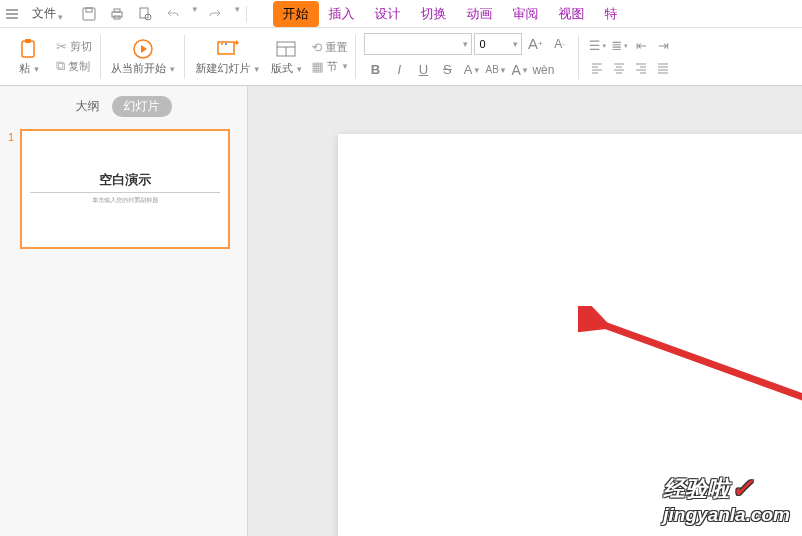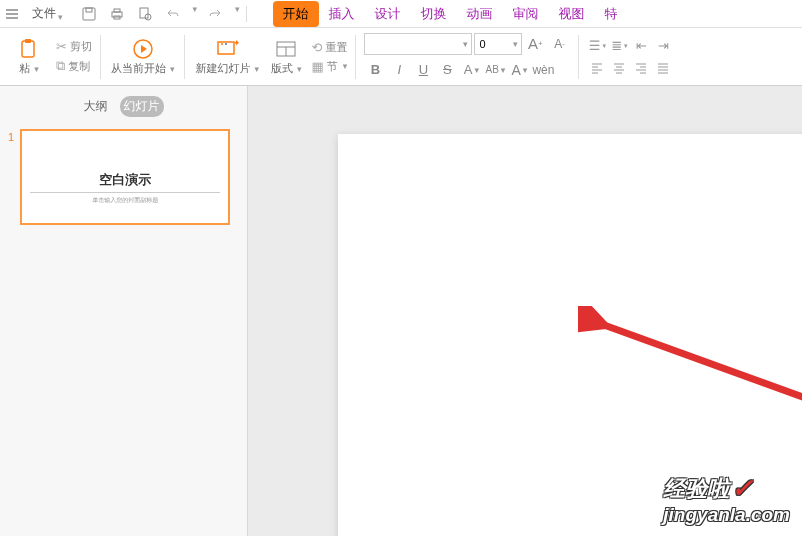--- a/index.html
+++ b/index.html
@@ -33,25 +33,25 @@
     .fmt-btn { width: 22px; height: 22px; display: flex; align-items: center; justify-content: center; font-size: 13px; color: #888; cursor: pointer; }
     
     .para-group { display: flex; flex-direction: column; gap: 4px; padding: 0 4px; }
     .para-row { display: flex; gap: 2px; }
     .para-btn { width: 20px; height: 18px; display: flex; align-items: center; justify-content: center; color: #999; font-size: 13px; cursor: pointer; }
     
     .workspace { display: flex; height: calc(536px - 86px); justify-content: center; }
     .sidebar { width: 248px; background: #f7f7f7; border-right: 1px solid #d8d8d8; padding-top: 10px; }
     .sidebar-tabs { display: flex; justify-content: center; gap: 12px; align-items: center; margin-bottom: 12px; }
     .sidebar-tab { font-size: 12px; color: #666; cursor: pointer; }
-    .sidebar-tab.pill { background: #bbb; color: #fff; padding: 2px 4px; border-radius: 10px; }
+    .sidebar-tab.pill { background: #bbb; color: #fff; padding: 2px 12px; border-radius: 10px; }
     
     .thumb-row { display: flex; align-items: flex-start; padding: 0 8px; }
     .thumb-num { font-size: 11px; color: #fd7e14; margin-right: 6px; margin-top: 2px; }
-    .thumb { width: 210px; height: 96px; background: #fff; border: 2px solid #fd9843; position: relative; }
+    .thumb { width: 210px; height: 120px; background: #fff; border: 2px solid #fd9843; position: relative; }
     .thumb-inner { position: absolute; left: 8px; right: 8px; top: 40px; text-align: center; }
     .thumb-title { font-size: 13px; font-weight: bold; color: #333; border-bottom: 1px solid #ccc; padding-bottom: 3px; margin-bottom: 3px; }
     .thumb-sub { font-size: 6px; color: #999; }
     
     .canvas-area { flex: 1; background: #ebebeb; position: relative; overflow: hidden; }
     .slide { position: absolute; left: 90px; top: 48px; width: 800px; height: 500px; background: #fff; box-shadow: 0 2px 8px rgba(0,0,0,0.15); }
     
     .arrow { position: absolute; left: 330px; top: 220px; pointer-events: none; }
     
     .watermark { position: absolute; right: 12px; bottom: 10px; text-align: right; font-style: italic; font-weight: bold; color: #fff; text-shadow: 1px 1px 0 #333, -1px -1px 0 #333, 1px -1px 0 #333, -1px 1px 0 #333; }

